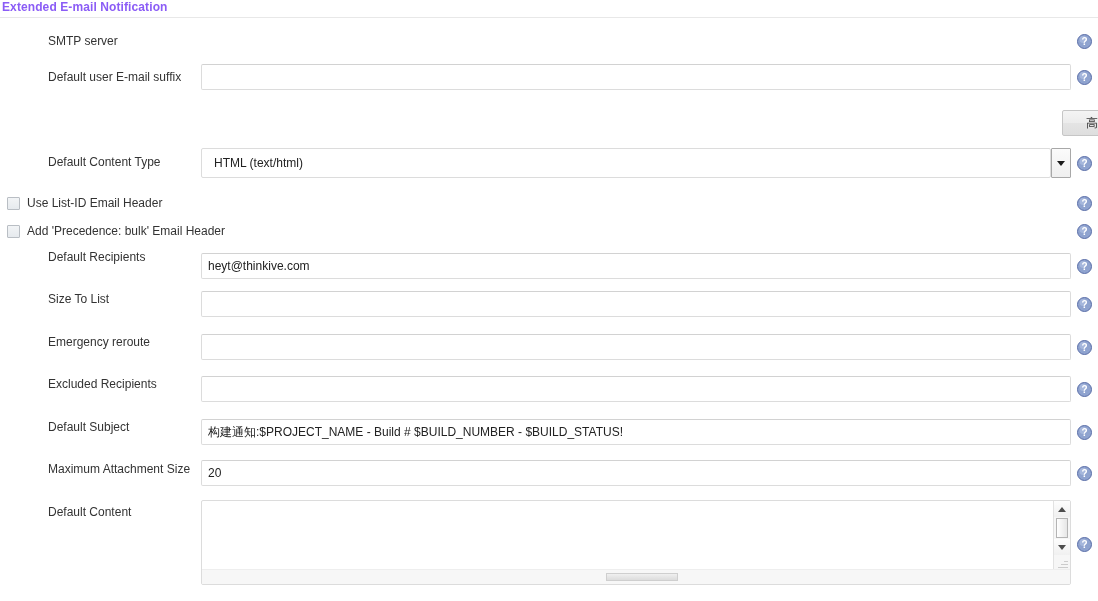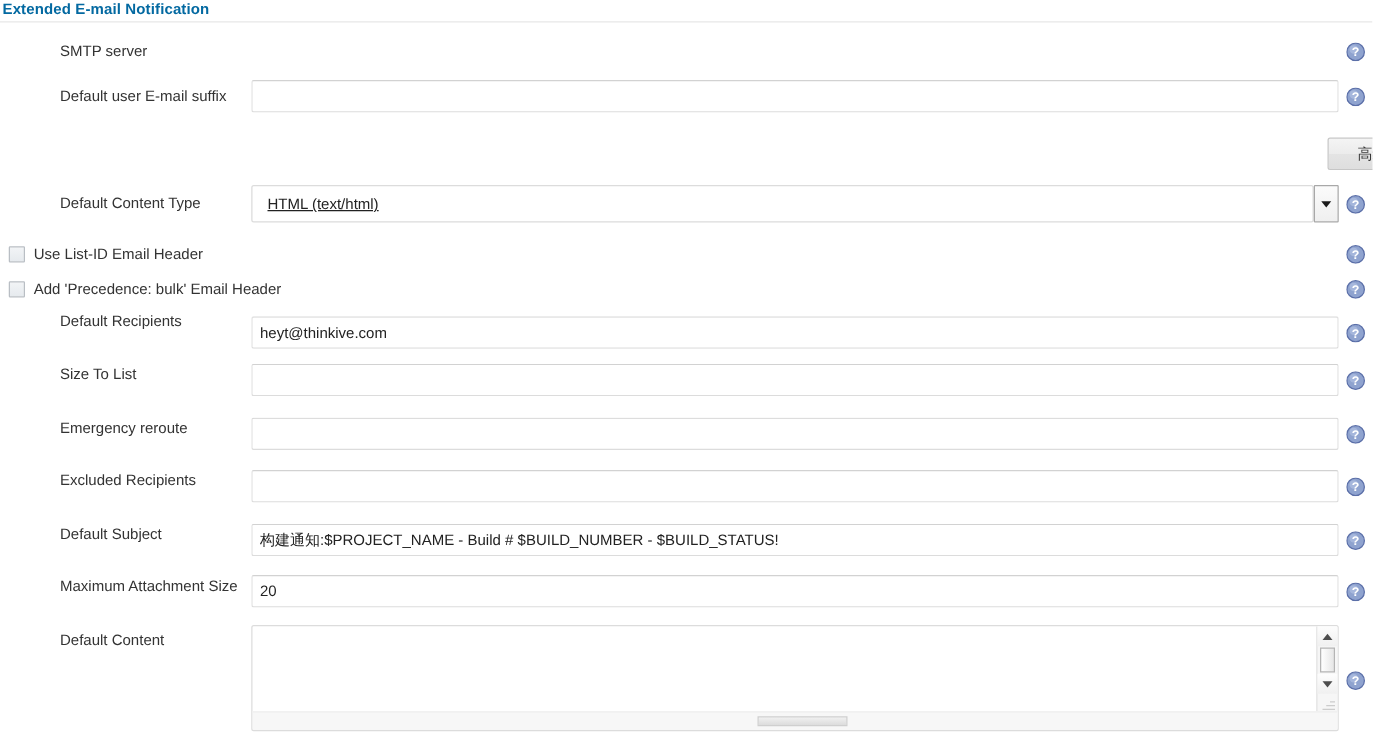--- a/index.html
+++ b/index.html
@@ -24,21 +24,21 @@
 
   
   .section-header {
     position: absolute;
     left: 0;
     top: 0;
     width: 1098px;
     height: 32px;
     font-weight: bold;
     font-size: 12px;
-    color: #0369a1;
+    color: #8b5cf6;
     padding-left: 2px;
     box-sizing: border-box;
     letter-spacing: 0.1px;
   }
   .section-rule {
     position: absolute;
     left: 0;
     top: 17px;
     width: 1098px;
     height: 1px;
@@ -127,21 +127,20 @@
     width: 850px;
     height: 30px;
     box-sizing: border-box;
     border: 1px solid #dcdcdc;
     background: #ffffff;
     border-radius: 2px;
     font-size: 12px;
     color: #222222;
     padding-left: 12px;
     line-height: 28px;
-    text-decoration: underline;
   }
   .select-arrow {
     position: absolute;
     right: 0;
     top: 0;
     width: 20px;
     height: 30px;
     box-sizing: border-box;
     border: 1px solid #a8a8a8;
     background: linear-gradient(to bottom, #fbfbfb 0%, #efefef 100%);

